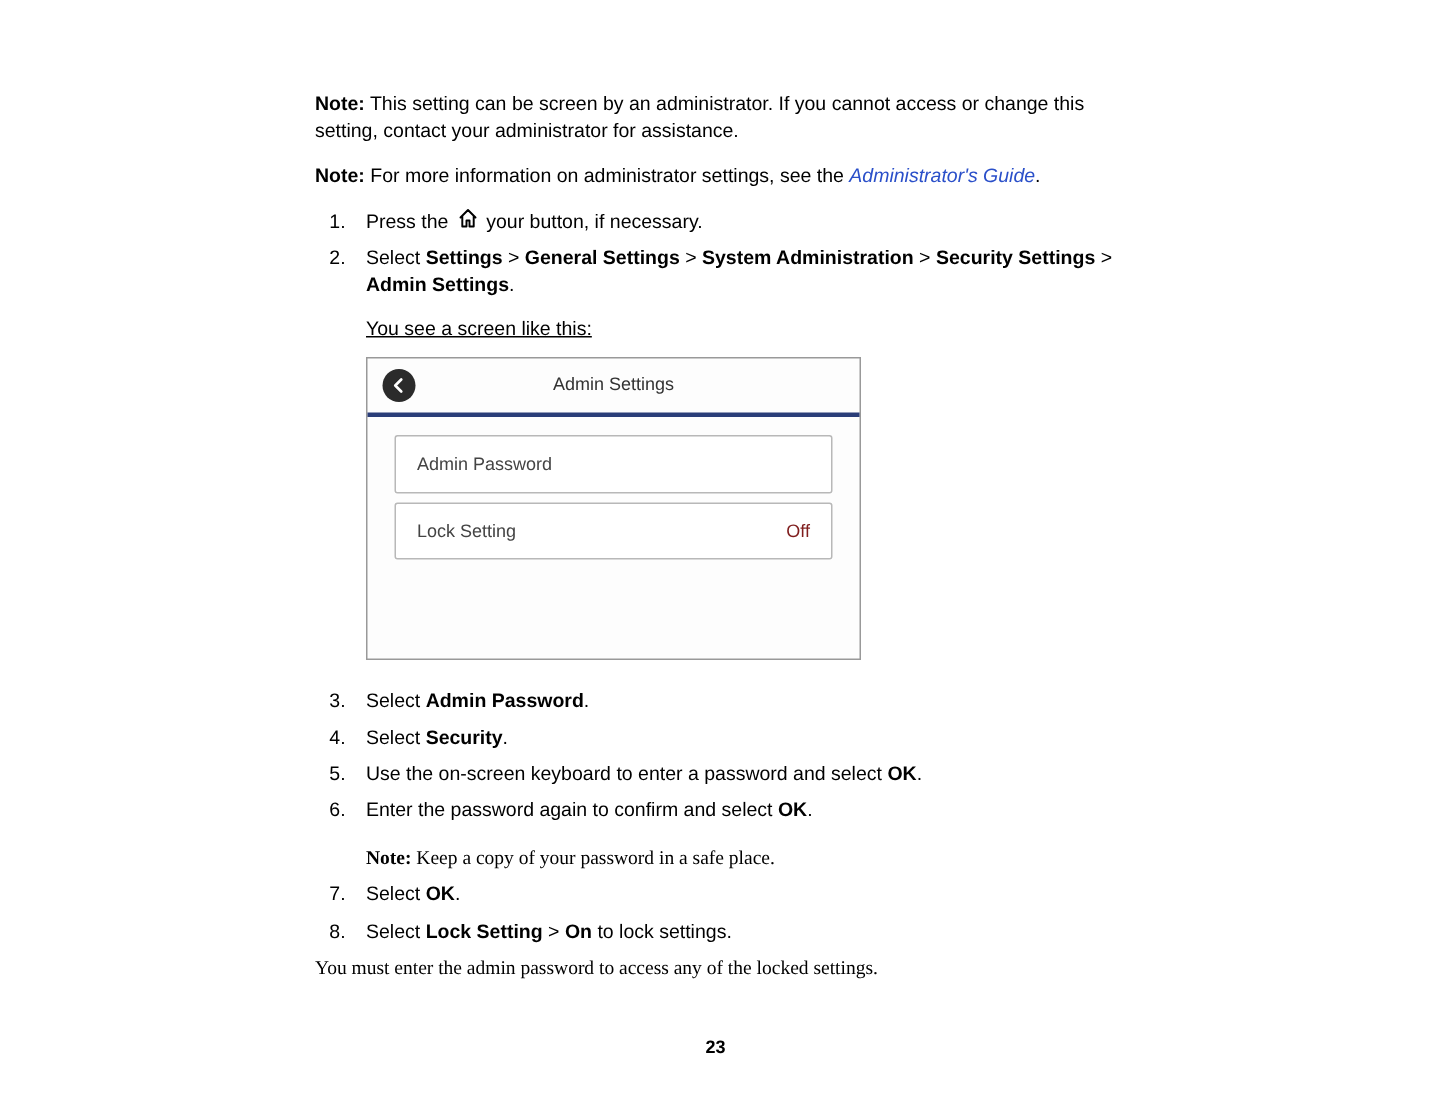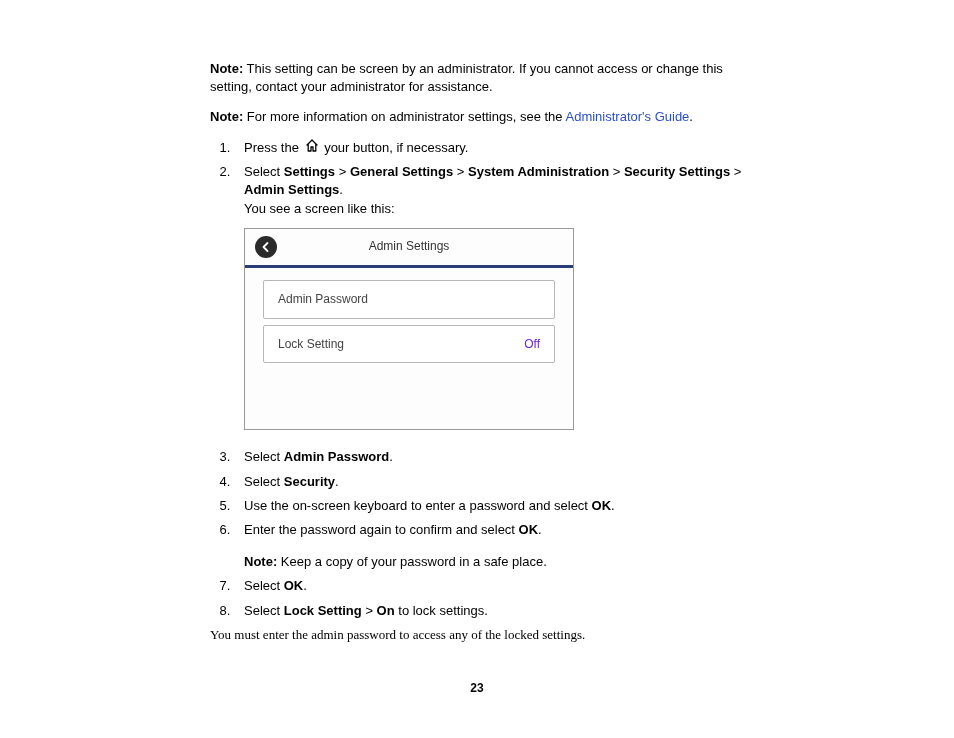--- a/index.html
+++ b/index.html
@@ -11,37 +11,40 @@
       color: #000;
     }
     .note-block {
       margin-bottom: 12px;
     }
     .bold {
       font-weight: bold;
     }
     .link {
       color: #2a4fc9;
+      font-style: italic;
       cursor: pointer;
     }
     ol {
       margin: 10px 0 0 0;
       padding-left: 24px;
     }
     ol li {
       padding-left: 10px;
       margin-bottom: 6px;
     }
     .step-followup {
-      margin-top: 0;
+      margin-top: 10px;
       margin-bottom: 6px;
+      text-decoration: underline;
     }
     .step-note {
       margin-top: 14px;
       margin-bottom: 4px;
+      font-family: Liberation Serif, serif;
     }
     .home-icon-wrap {
       display: inline-block;
       vertical-align: middle;
       margin: 0 2px;
     }
     
     .device-screenshot {
       border: 1px solid #999;
       width: 328px;
@@ -82,21 +85,21 @@
       border-radius: 2px;
       padding: 10px 14px;
       margin-bottom: 6px;
       display: flex;
       justify-content: space-between;
       font-size: 12px;
       color: #444;
       background: #fff;
     }
     .menu-item-value {
-      color: #6d28d9;
+      color: #7f1d1d;
     }
     
     .page-number {
       text-align: center;
       font-weight: bold;
       font-size: 12px;
       margin-top: 36px;
     }
     .closing-text {
       margin-top: 6px;

